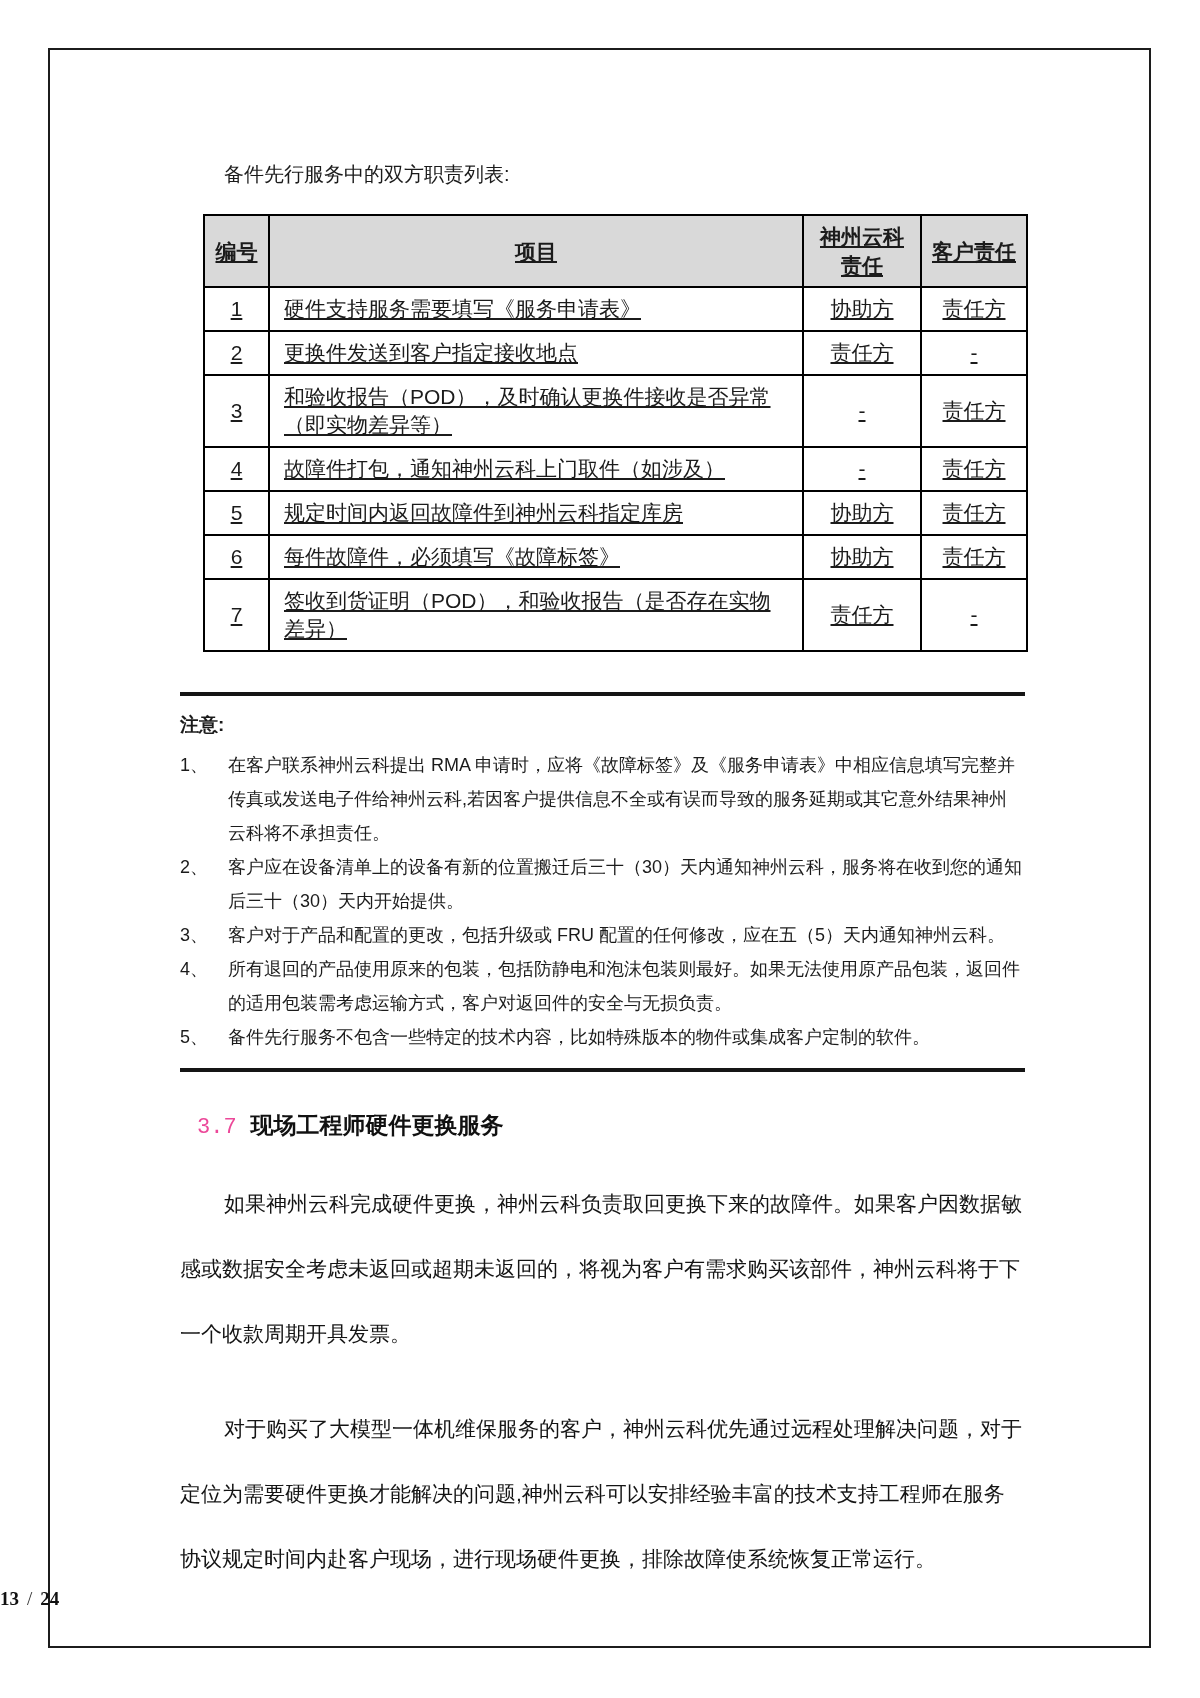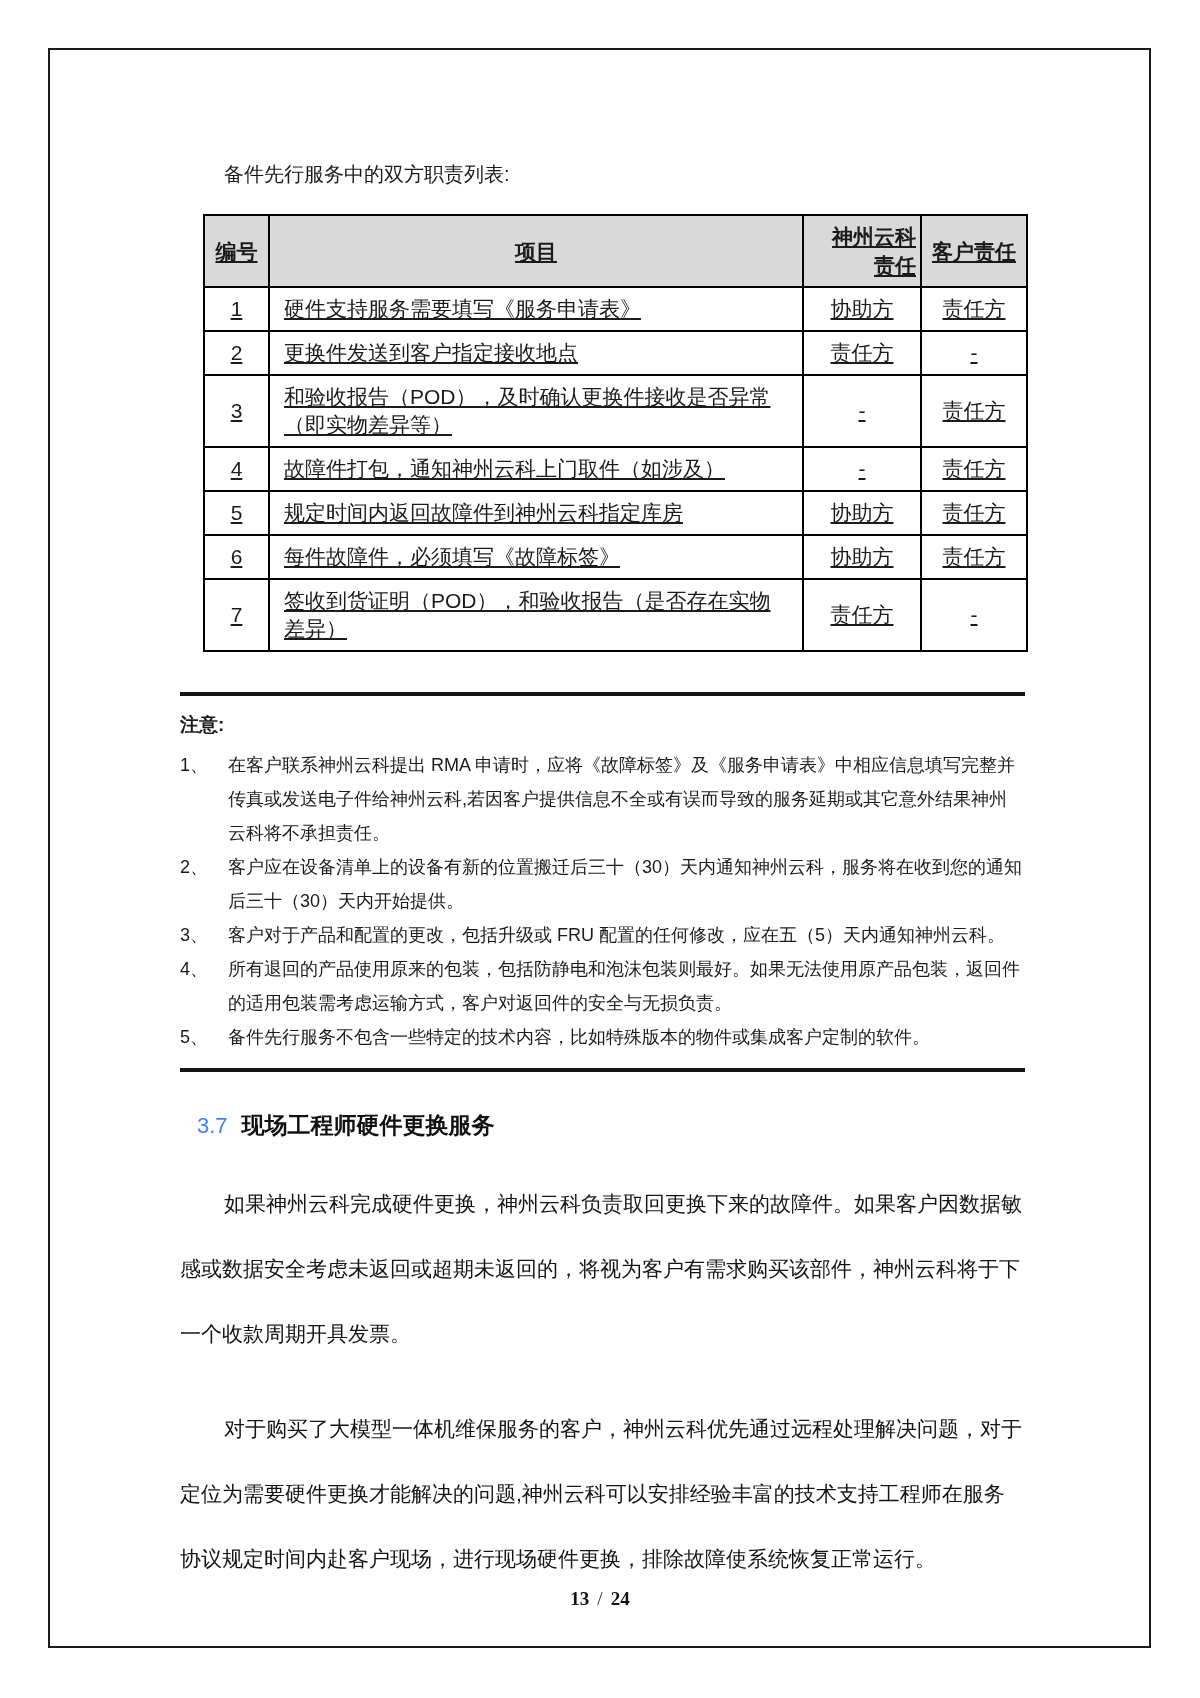--- a/index.html
+++ b/index.html
@@ -23,47 +23,47 @@
 
   table.resp-table {
     margin:26px 0 0 23px; border-collapse:collapse; table-layout:fixed;
     width:823px; font-size:21px;text-decoration:underline;
   }
   .resp-table th, .resp-table td {
     border:2px solid #000; text-align:center; vertical-align:middle;
     line-height:28px; padding:7px 4px; word-break:break-all;
   }
   .resp-table th { background:#d9d9d9; font-weight:bold; padding:6px 4px; line-height:29px; }
-  .resp-table th.wrap2 { white-space:pre-line;text-align:right; }
+  .resp-table th.wrap2 { white-space:pre-line; }
   .resp-table td.item-col { text-align:left; padding-left:14px; padding-right:24px; }
 
   .rule-thick { height:4px; background:#151515; }
   .rule-top { margin-top:40px; }
   .rule-bottom { margin-top:14px; }
 
   .notes-title { margin-top:12px; font-size:19px; font-weight:bold; line-height:34px; }
   .notes { margin-top:6px; }
   .note-item { display:flex; font-size:18px; line-height:34px; }
   .note-no { width:48px; flex:none; }
   .note-text { width:796px; word-break:break-all; }
 
   .section-heading { margin:38px 0 0 17px; white-space:nowrap; }
   .section-number {
-    font-family:Liberation Sans, sans-serif;
-    font-size:22px; color:#3b82f6; margin-right:14px;
+    font-family:Liberation Mono, monospace;
+    font-size:22px; color:#ec4899; margin-right:14px;
   }
   .section-title { font-size:23px; font-weight:bold; color:#111; }
 
   .body-para {
     margin:30px 0 0 0; font-size:21px; line-height:65px;
     text-indent:44px; word-break:break-all; color:#141414;
   }
 
   .footer {
-    position:absolute; left:0; bottom:88px; width:100%; text-align:center;
+    position:absolute; left:0; bottom:88px; width:100%; 
     font-family:"Liberation Serif","DejaVu Serif",serif; font-size:19px; color:#111;
   }
   .footer .num { font-weight:bold; }
   .footer .sep { margin:0 8px; color:#333; font-weight:normal; }
 </style>
 </head>
 <body>
 
 <div class="page">
   <div class="page-border"></div>

